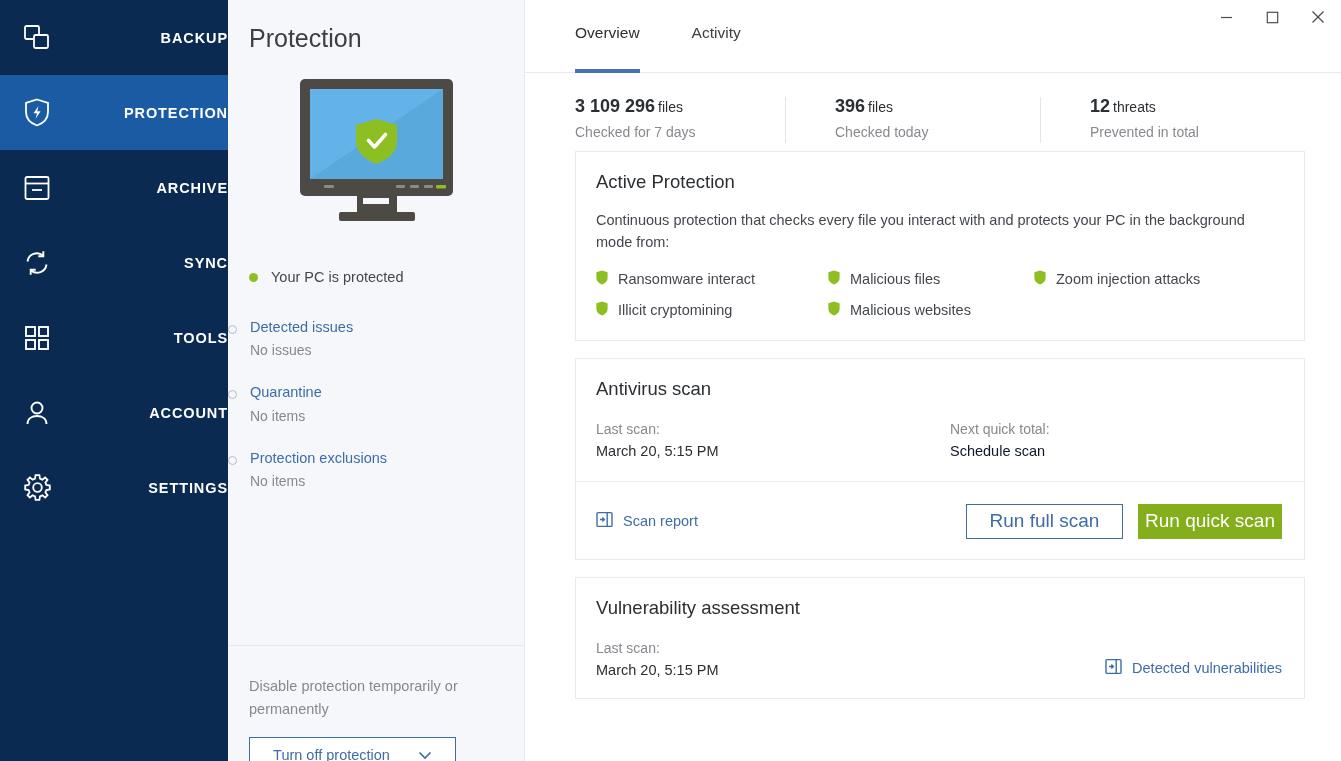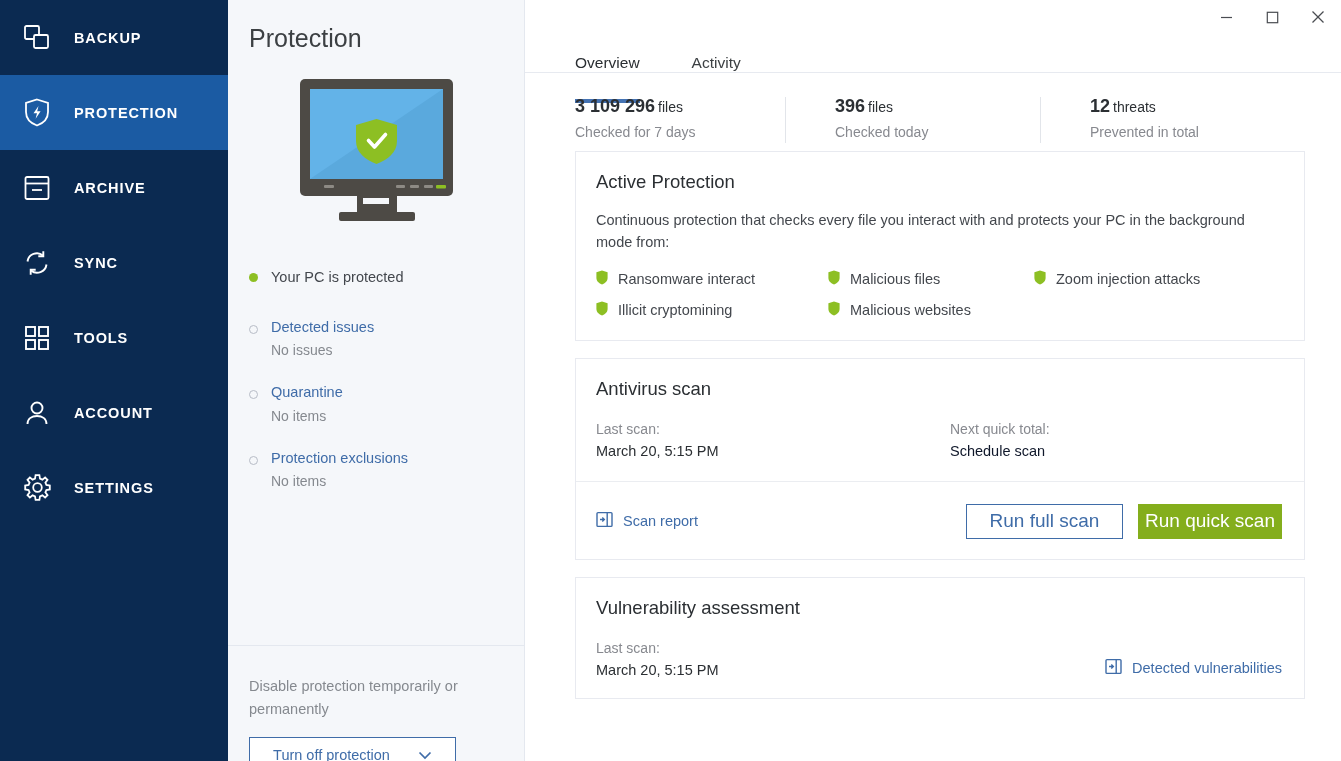--- a/index.html
+++ b/index.html
@@ -23,20 +23,21 @@
     z-index: 3;
   }
   .nav-item {
     height: 75px;
     display: flex; align-items: center;
     padding-left: 20px;
     gap: 20px;
     cursor: pointer;
     color: #ffffff;
     position: relative;
+    justify-content: space-between;
   }
   .nav-item.active { background: #1b5ba3; }
   .nav-item .nav-ico {
     width: 34px; height: 34px;
     display: flex; align-items: center; justify-content: center;
     flex: 0 0 34px;
   }
   .nav-item .nav-ico svg { display: block; }
   .nav-label {
     font-size: 14.5px;
@@ -68,21 +69,21 @@
     gap: 13px;
     padding: 0 0 0 21px;
     margin-top: 42px;
   }
   .dot-full {
     width: 9px; height: 9px; border-radius: 50%;
     background: #8dbf23; flex: 0 0 9px;
   }
   .status-text { font-size: 14.5px; color: #43474d; }
 
-  .link-list { margin-top: 34px; padding-left: 21px; }
+  .link-list { margin-top: 34px; }
   .link-row { display: flex; gap: 13px; margin-bottom: 26px; }
   .dot-hollow {
     width: 9px; height: 9px; border-radius: 50%;
     border: 1px solid #b7bcc6; background: transparent;
     flex: 0 0 9px; margin-top: 6px;
   }
   .link-main {
     font-size: 14.5px; color: #3f6ca8; cursor: pointer;
     line-height: 1.2;
   }
@@ -129,21 +130,20 @@
     padding-left: 50px;
     border-bottom: 1px solid #e7eaf0;
     height: 73px; align-items: flex-start;
   }
   .tab {
     padding: 24px 0 4px 0;
     margin-right: 52px;
     font-size: 15.5px; color: #3c4043;
     height: 73px; cursor: pointer;
     position: relative;
-    margin-top: 30px;
   }
   .tab.active { color: #2b2f33; }
   .tab.active::after {
     content: ""; position: absolute;
     left: 0; right: 0; bottom: 0; height: 4px;
     background: #4573b3;
   }
 
   .stats {
     display: flex; padding: 23px 0 0 0; height: 78px;

